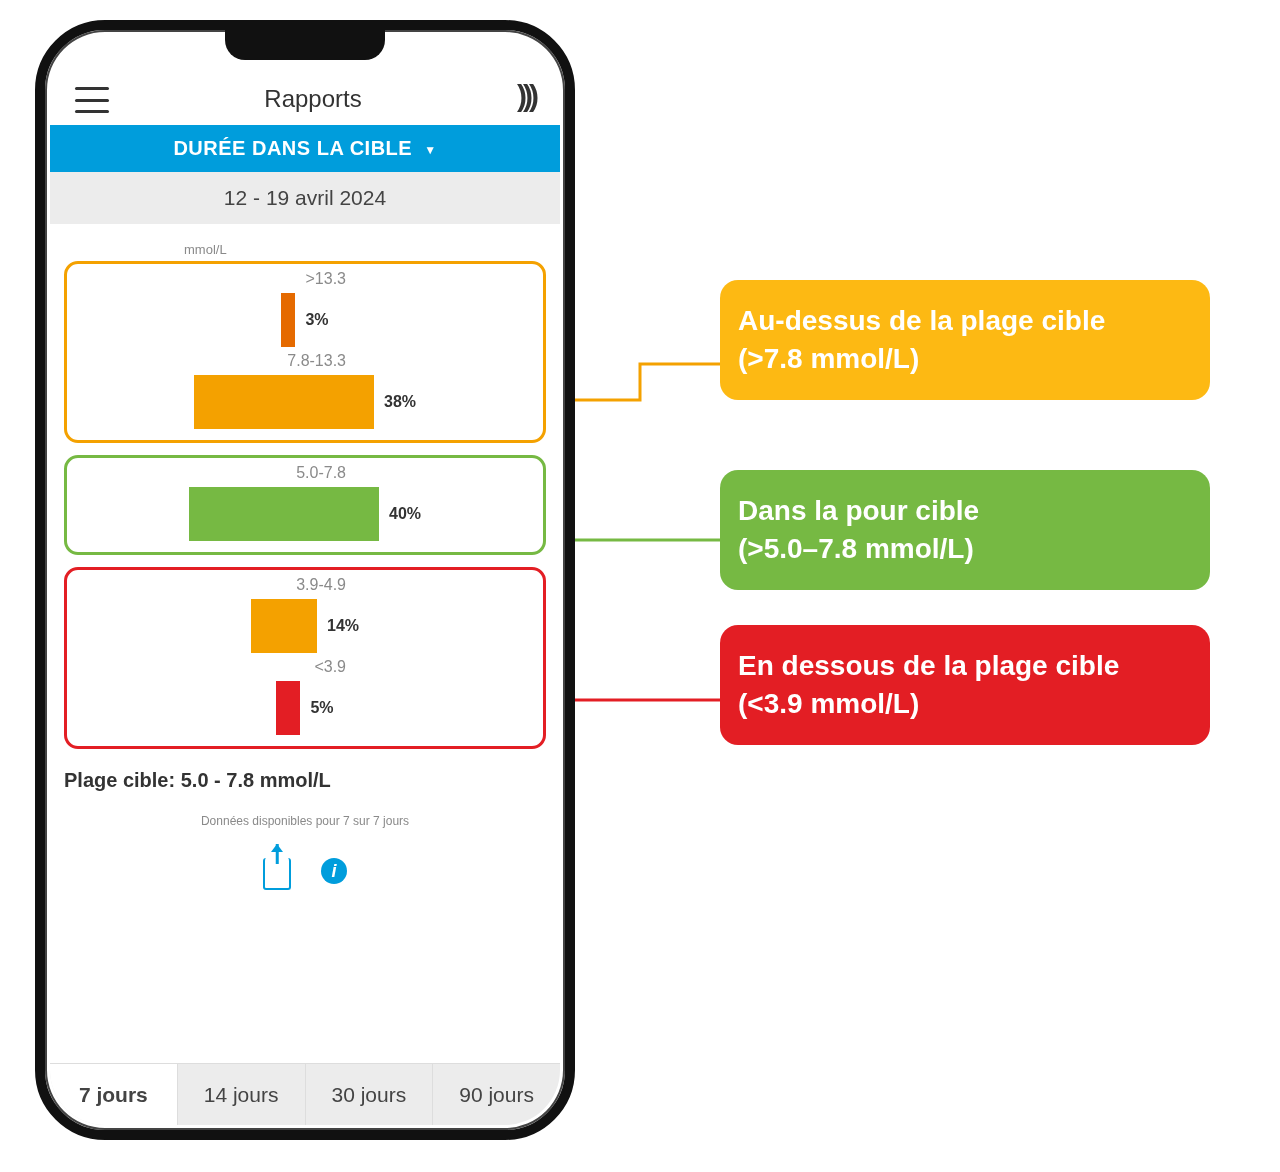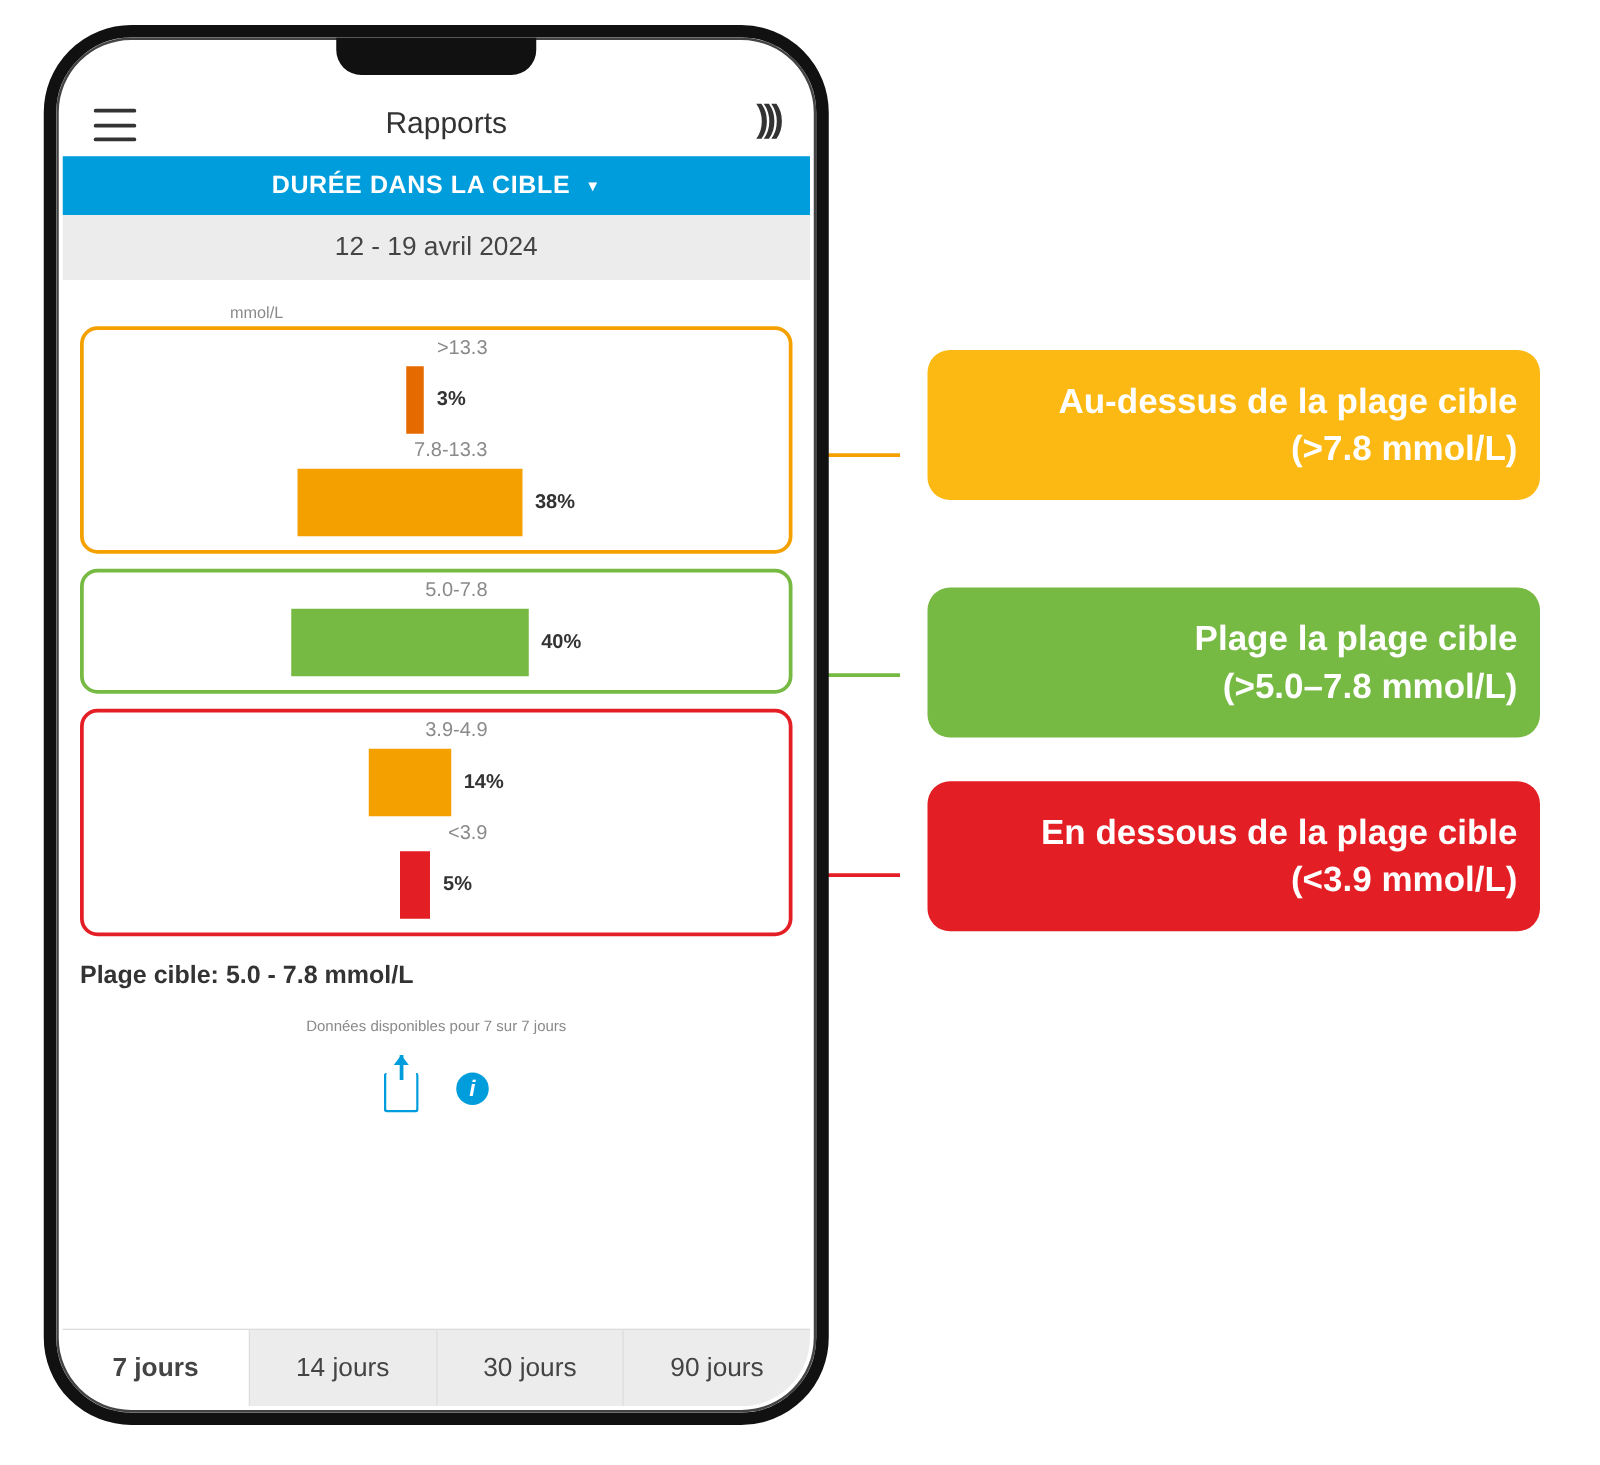--- a/index.html
+++ b/index.html
@@ -30,21 +30,21 @@
     position: relative;
     width: 1280px;
     height: 1172px;
   }
 
   
   .phone {
     position: absolute;
     left: 35px;
     top: 20px;
-    width: 628px;
+    width: 540px;
     height: 1120px;
     border: 10px solid #111;
     border-radius: 70px;
     background: var(--phone-bg);
     box-shadow: 0 0 0 2px #444 inset;
     overflow: hidden;
   }
   .phone-inner {
     position: absolute;
     inset: 5px;
@@ -218,26 +218,25 @@
   .tab:last-child { border-right:none; }
   .tab.active { background:#fff; font-weight:600; }
 
   
   .callout {
     position: absolute;
     left: 720px;
     width: 490px;
     border-radius: 18px;
     color: #fff;
-    text-align: right;
+    text-align: left;
     padding: 22px 18px;
     font-size: 28px;
     font-weight: 600;
     line-height: 1.35;
-    margin-left: 22px;
   }
   .callout.yellow { background: var(--callout-yellow); top: 280px; }
   .callout.green  { background: var(--callout-green);  top: 470px; }
   .callout.red    { background: var(--callout-red);    top: 625px; }
 
   
   svg.connectors {
     position:absolute; inset:0; width:1280px; height:1172px;
     pointer-events:none;
   }
@@ -341,21 +340,21 @@
       </div>
 
     </div>
   </div>
 
   <div class="callout yellow">
     <div>Au-dessus de la plage cible</div>
     <div>(&gt;7.8 mmol/L)</div>
   </div>
   <div class="callout green">
-    <div>Plage la plage cible</div>
+    <div>Dans la pour cible</div>
     <div>(&gt;5.0–7.8 mmol/L)</div>
   </div>
   <div class="callout red">
     <div>En dessous de la plage cible</div>
     <div>(&lt;3.9 mmol/L)</div>
   </div>
 
 </div>
 
 </body></html>

